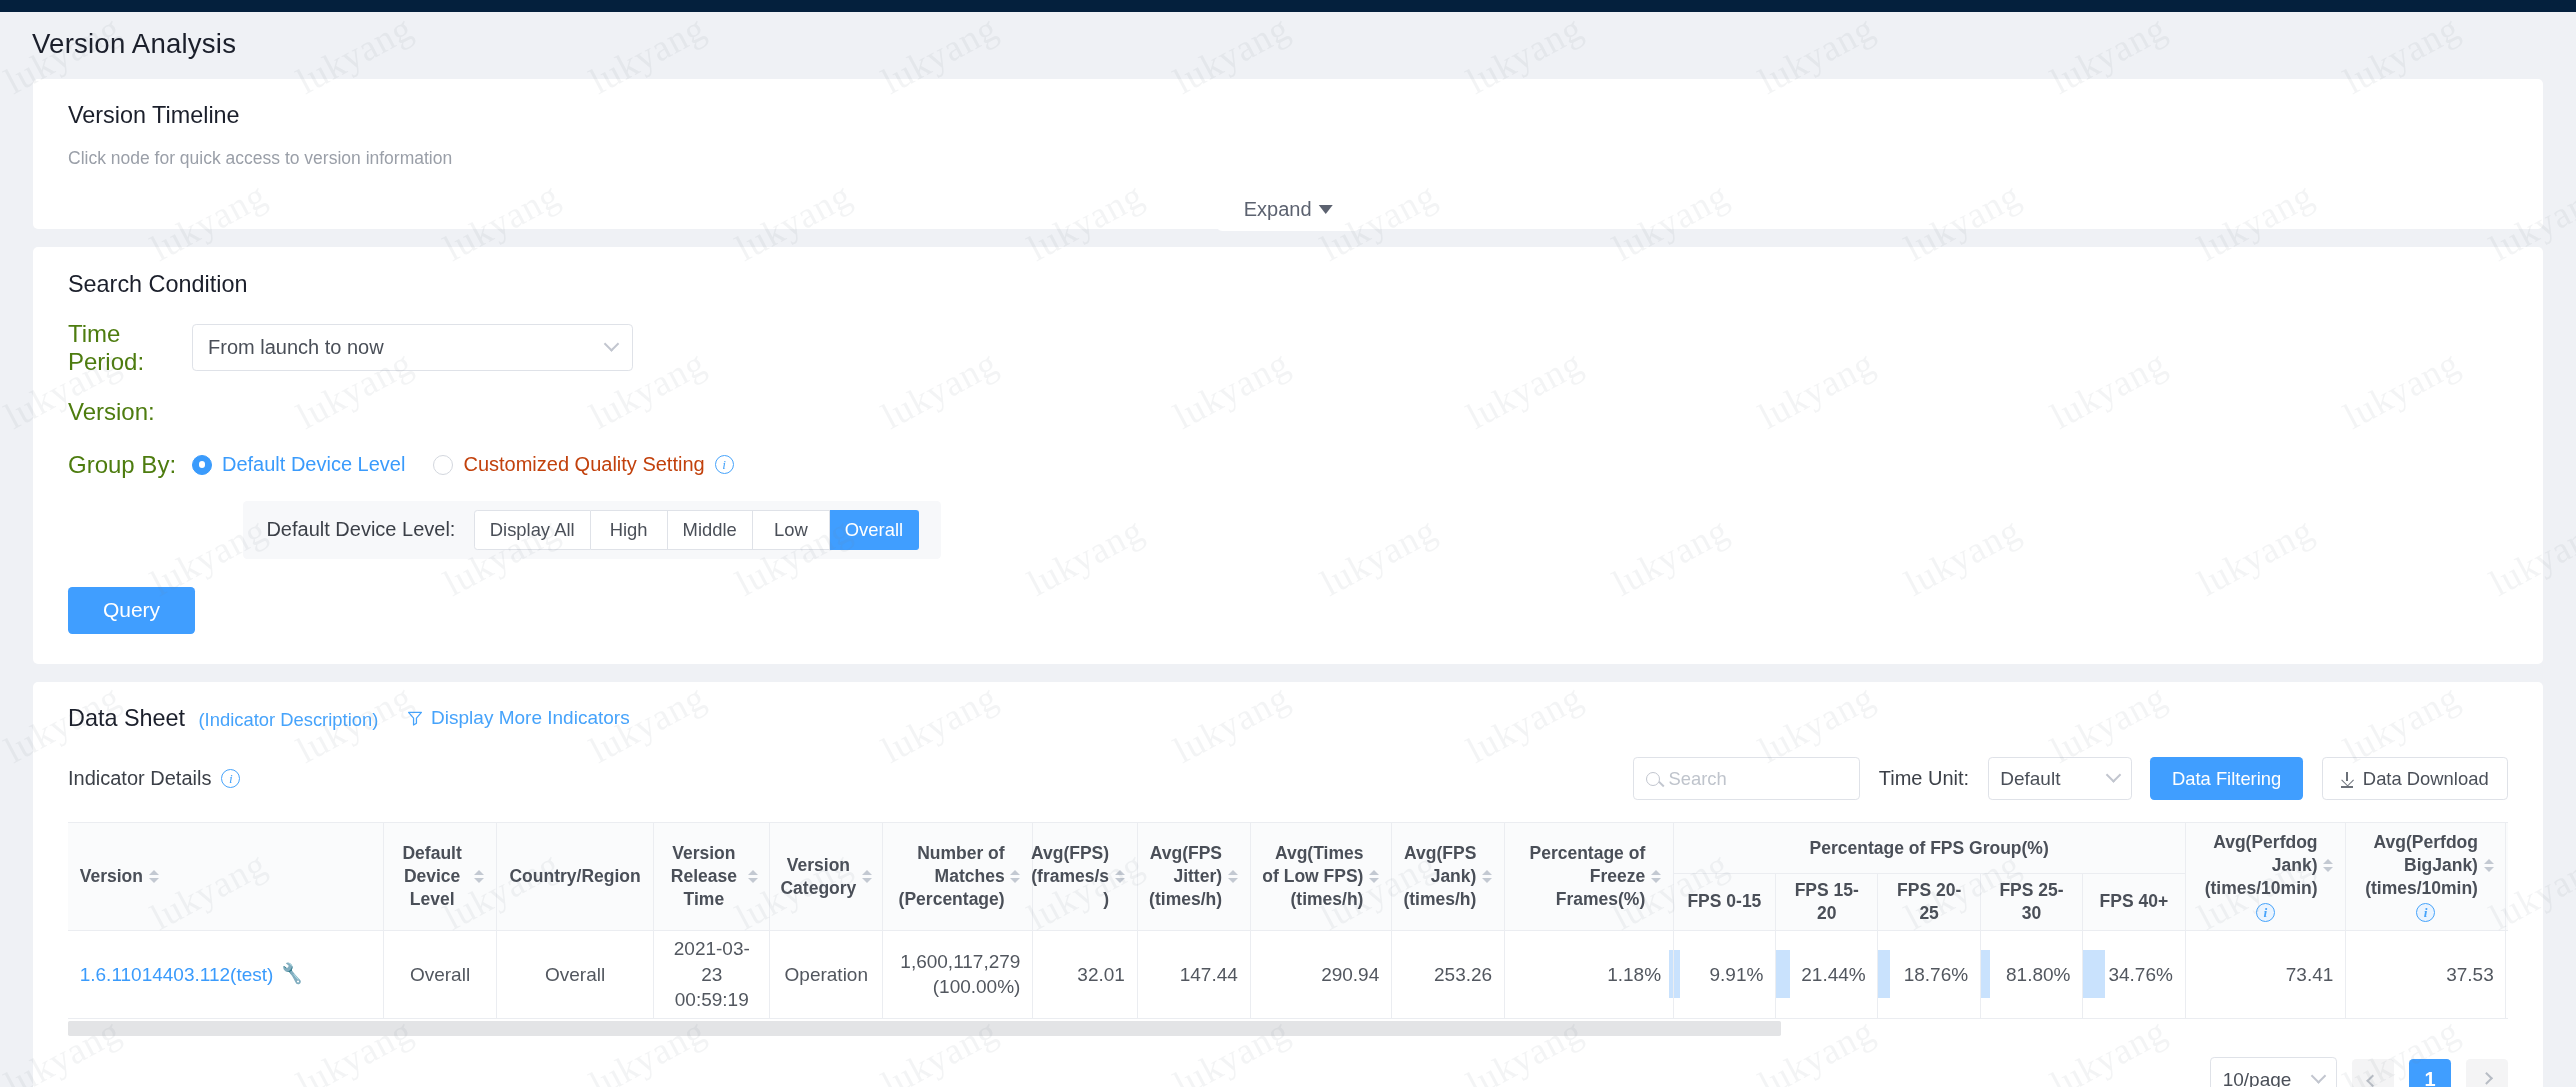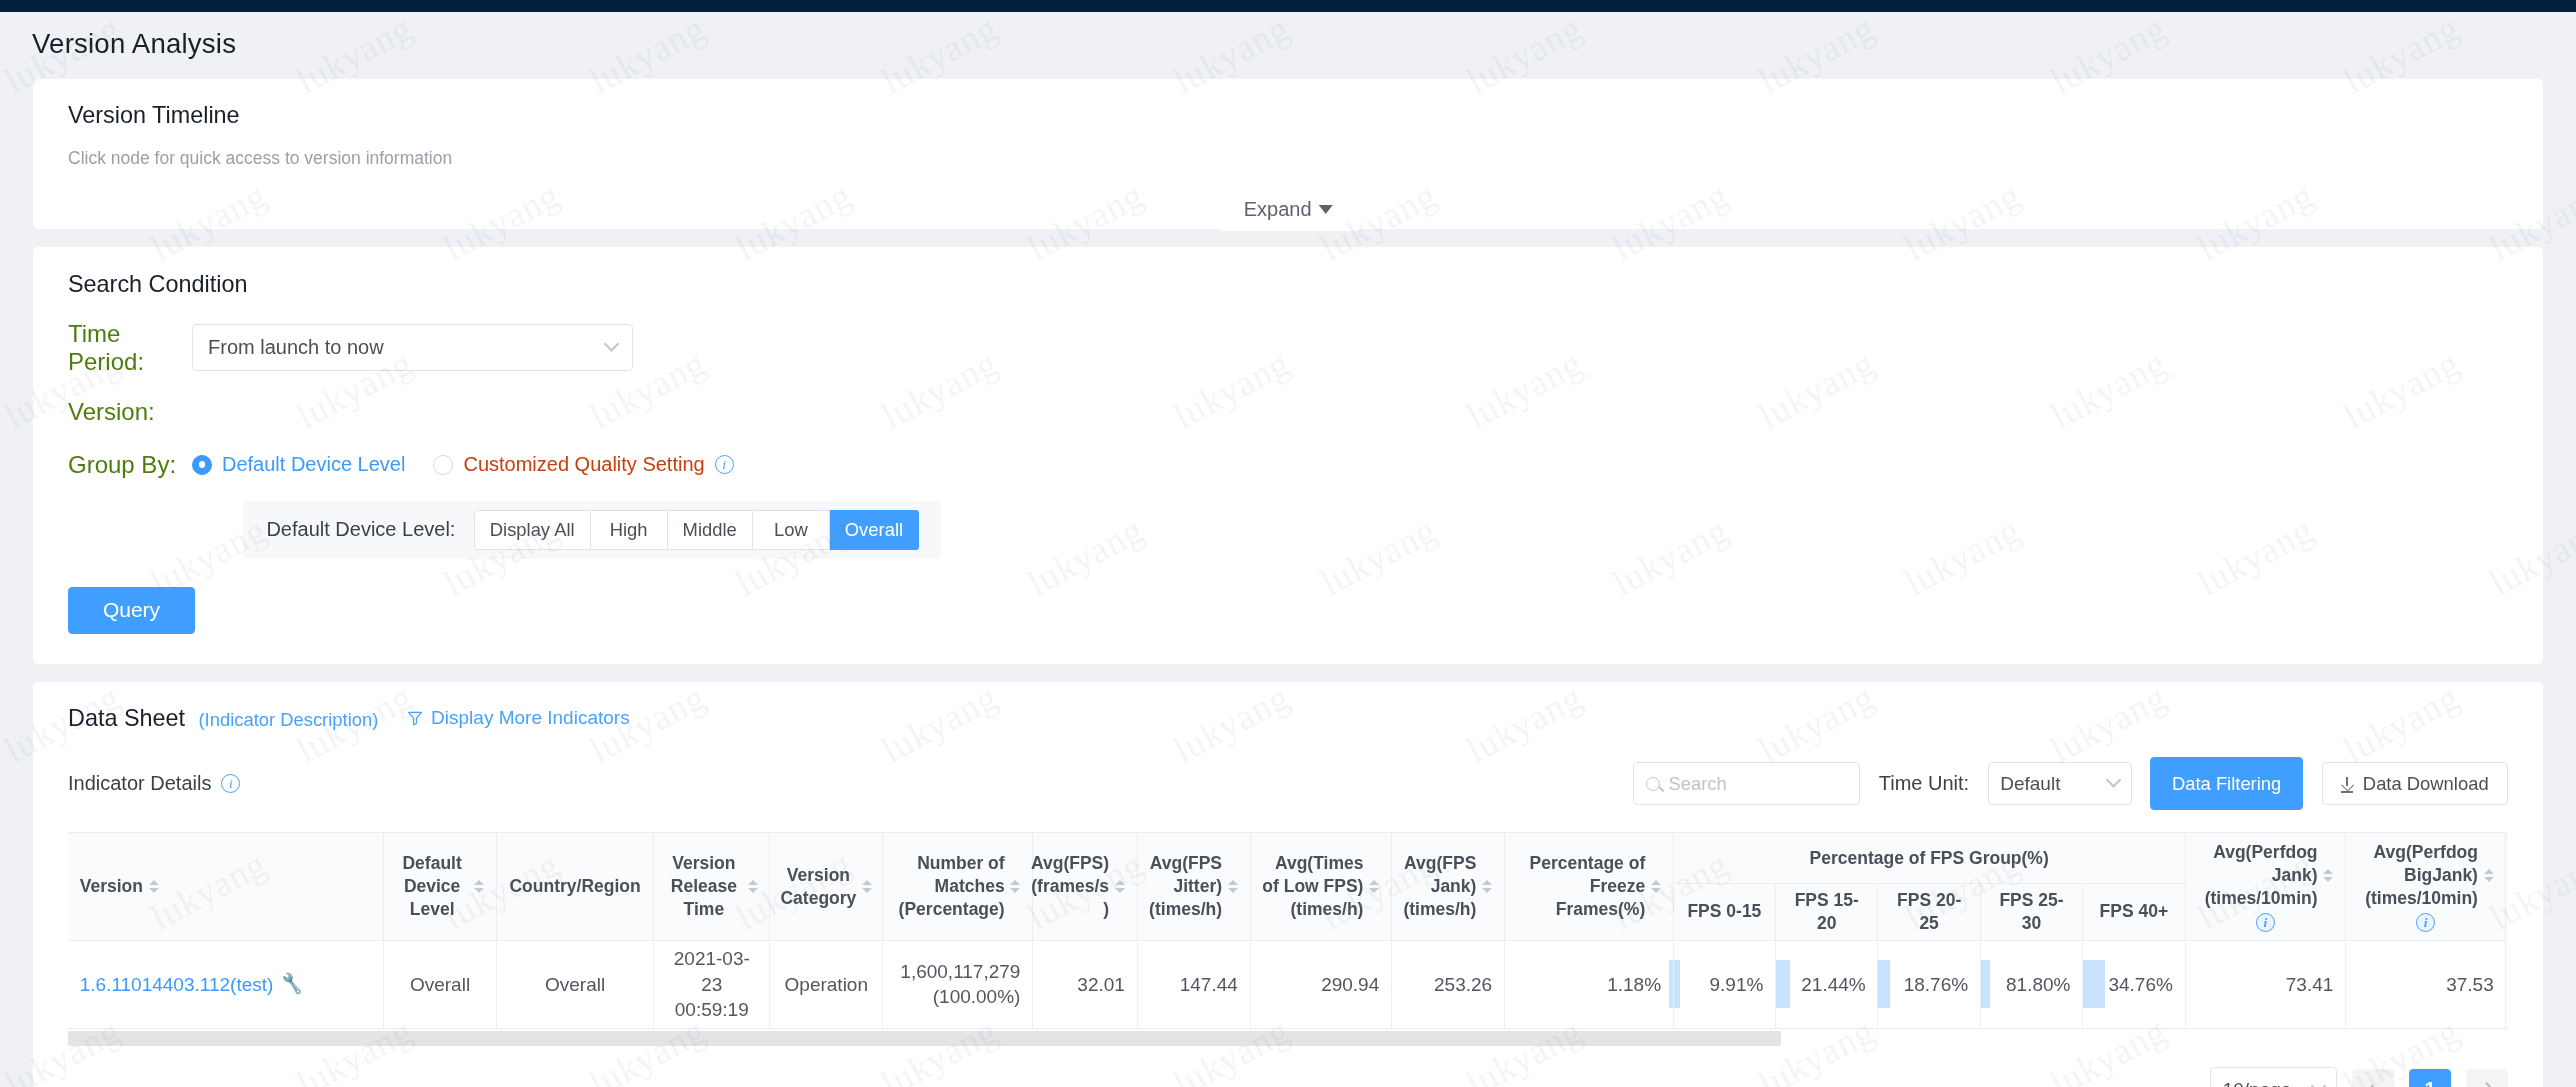--- a/index.html
+++ b/index.html
@@ -282,21 +282,21 @@
   }
   #time-unit-label { font-size: 20px; color: #3c4048; }
   #time-unit-select {
     width: 144px; height: 43px;
     border: 0.8px solid #dfe2e8; border-radius: 4.2px;
     display: flex; align-items: center; justify-content: space-between;
     padding: 0 11.7px; font-size: 19px; color: #4a4f58;
     background: #fff; cursor: pointer;
   }
   #data-filtering-btn {
-    height: 53px; padding: 0 22px;
+    height: 43px; padding: 0 22px;
     background: #409eff; color: #fff; border: none; border-radius: 4.2px;
     font-size: 18.4px; font-family: "Liberation Sans", sans-serif; cursor: pointer;
   }
   #data-download-btn {
     height: 43px; padding: 0 18.4px;
     background: #fff; color: #4a4f58;
     border: 0.8px solid #dfe2e8; border-radius: 4.2px;
     font-size: 18.4px; font-family: "Liberation Sans", sans-serif;
     cursor: pointer; display: flex; align-items: center; gap: 8.4px;
   }

